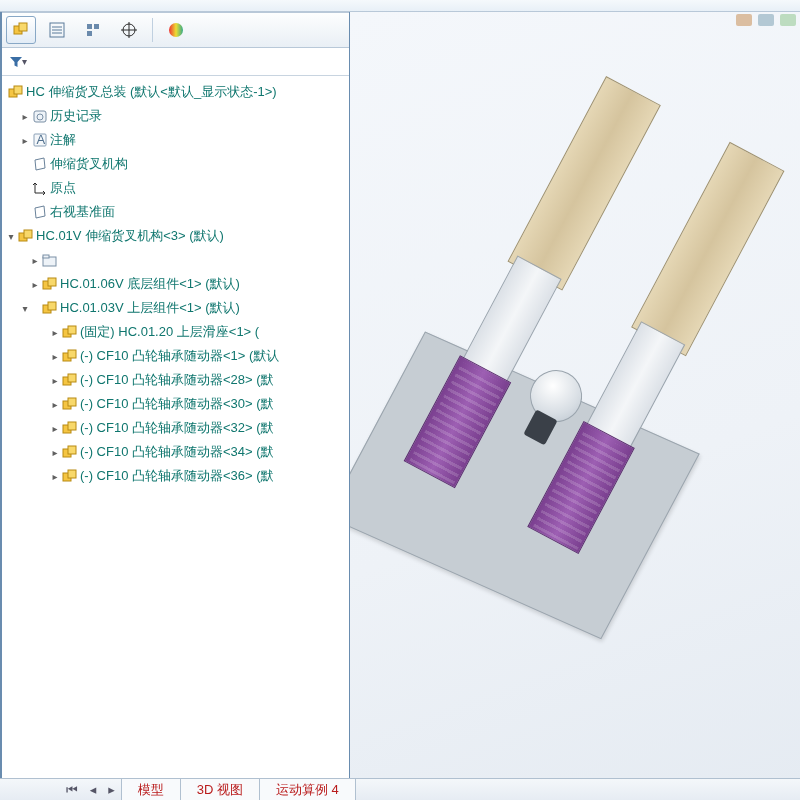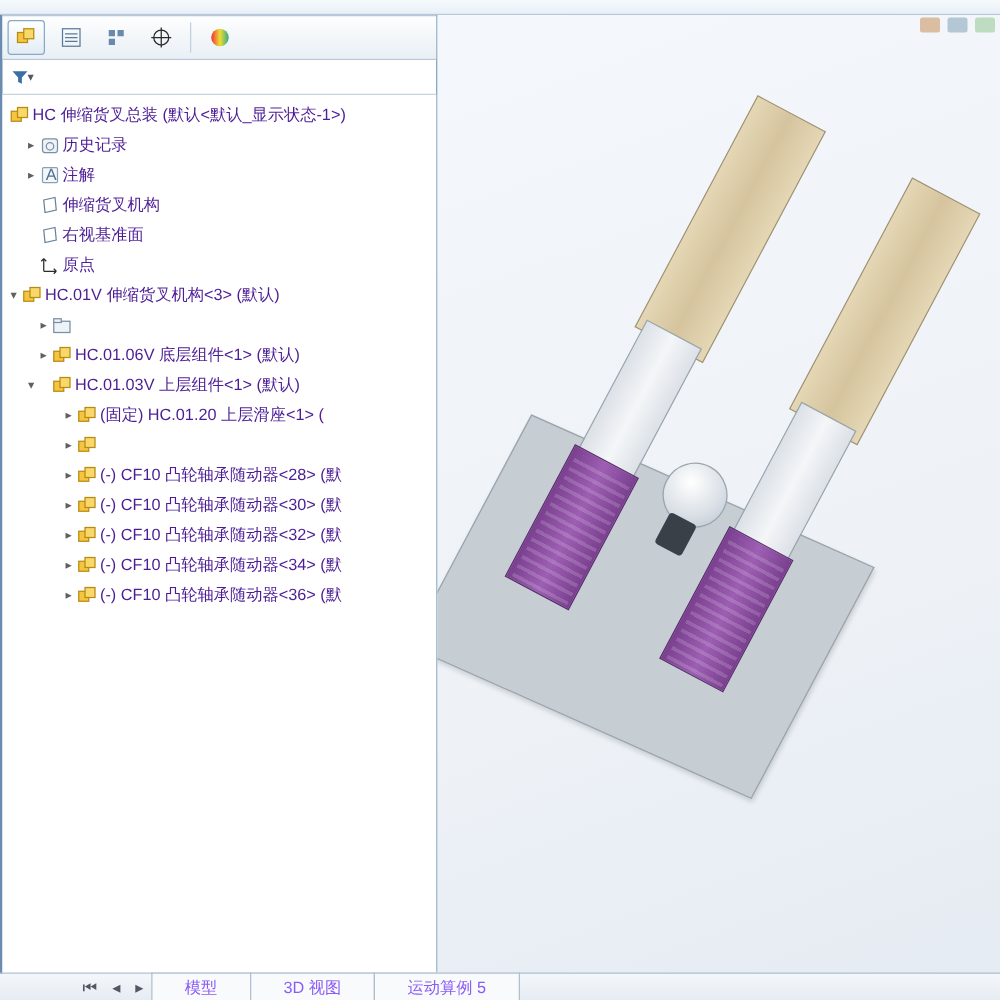--- a/index.html
+++ b/index.html
@@ -16,41 +16,41 @@
 .tab-btn.active { background: linear-gradient(#fff,#e2ecf6); border-color: #88a8c6; }
 .tab-divider { width: 1px; height: 24px; background: #c0d0e0; margin: 0 2px; }
 
 .filter-row { height: 28px; border-bottom: 1px solid #c8d4e0; display: flex; align-items: center; padding: 0 6px; }
 .funnel { color: #3a6ea5; }
 
 .tree { flex: 1; overflow: hidden; background: #fff; padding: 4px 0 0 0; }
 .tree-row { display: flex; align-items: center; height: 24px; padding-left: 4px; cursor: pointer; white-space: nowrap; overflow: hidden; }
 .caret { width: 10px; display: inline-block; color: #606060; font-size: 10px; text-align: center; }
 .icon-slot { width: 20px; display: inline-flex; justify-content: center; }
-.txt { color: #4c1d95; }
+.txt { color: #0f766e; }
 .indent { display: inline-block; }
 
 .viewport { flex: 1; position: relative; background: linear-gradient(160deg,#f4f7fb 0%,#eef2f7 60%,#e5ebf2 100%); overflow: hidden; }
 
 .model { position: absolute; left: 50px; top: 60px; width: 380px; height: 580px; transform: rotate(28deg); }
 .base-plate { position: absolute; left: 30px; top: 330px; width: 300px; height: 210px; background: #c6cdd3; border: 1px solid #9aa4ad; transform: skewY(-4deg); box-shadow: 2px 2px 4px rgba(0,0,0,.15); }
 .rail { position: absolute; width: 62px; height: 420px; }
 .rail.left { left: 70px; top: 30px; }
 .rail.right { left: 210px; top: 30px; }
 .rail-top { position: absolute; top: 0; left: 0; width: 62px; height: 210px; background: linear-gradient(90deg,#e5d7b5,#d5c49e,#e5d7b5); border: 1px solid #a0926e; }
 .rail-mid { position: absolute; top: 200px; left: 6px; width: 50px; height: 120px; background: linear-gradient(90deg,#dce1e7,#f4f6f8,#dce1e7); border: 1px solid #9aa4ad; }
 .rail-bot { position: absolute; top: 315px; left: 2px; width: 58px; height: 120px; background: linear-gradient(90deg,#7a3f8f,#9d5fb3,#7a3f8f); border: 1px solid #5a2a6e; }
 .rail-bot::after { content: ""; position: absolute; left: 4px; top: 4px; width: 50px; height: 112px; background: repeating-linear-gradient(0deg,rgba(255,255,255,.15) 0 3px,transparent 3px 8px); }
 .motor { position: absolute; left: 150px; top: 310px; width: 52px; height: 52px; border-radius: 50%; background: radial-gradient(circle at 35% 35%, #fff,#d8dee4 60%,#b8c2cc); border: 1px solid #9aa4ad; }
 .motor::after { content: ""; position: absolute; left: 14px; top: 46px; width: 24px; height: 28px; background: #3a4048; border-radius: 3px; }
 
 .triad { position: absolute; left: 444px; top: 600px; width: 70px; height: 70px; }
 
 .bottom-tabs { position: absolute; bottom: 0; left: 0; right: 0; height: 22px; background: linear-gradient(#f4f7fa,#e6ecf3); border-top: 1px solid #b0c0d0; display: flex; align-items: center; padding-left: 60px; gap: 0; font-size: 12px; }
-.bottom-tabs .bt { padding: 2px 26px; border: 1px solid #b0c0d0; border-bottom: none; background: #f8fafc; margin-right: -1px; cursor: pointer; color: #8b5cf6; }
+.bottom-tabs .bt { padding: 2px 16px; border: 1px solid #b0c0d0; border-bottom: none; background: #f8fafc; margin-right: -1px; cursor: pointer; color: #b91c1c; }
 .bottom-tabs .nav { padding: 0 6px; color: #556; }
 
 .top-right-icons { position: absolute; top: 2px; right: 4px; display: flex; gap: 6px; }
 .tri { width: 16px; height: 12px; border-radius: 2px; opacity: .6; }
 
 svg { display: block; }
 </style>
 </head>
 <body>
 
@@ -153,35 +153,35 @@
             <svg width="16" height="16">
               <path d="M3 4 L12 2 L13 12 L4 14 Z" fill="none" stroke="#6a829a"></path>
             </svg>
           </span>
           <span class="txt">伸缩货叉机构</span>
         </div>
       <div class="tree-row">
           <span class="indent" style="width:24px"></span>
           <span class="icon-slot">
             <svg width="16" height="16">
-              <path d="M3 4 L12 2 L13 12 L4 14 Z" fill="none" stroke="#6a829a"></path>
-            </svg>
-          </span>
-          <span class="txt">右视基准面</span>
-        </div>
-
-      <div class="tree-row">
-          <span class="indent" style="width:24px"></span>
-          <span class="icon-slot">
-            <svg width="16" height="16">
               <path d="M3 13 L3 3 M3 13 L13 13" stroke="#2a2a2a" fill="none"></path>
               <path d="M13 13 l-2 -2 m2 2 l-2 2 M3 3 l-2 2 m2 -2 l2 2" stroke="#2a2a2a"></path>
             </svg>
           </span>
           <span class="txt">原点</span>
+        </div>
+
+      <div class="tree-row">
+          <span class="indent" style="width:24px"></span>
+          <span class="icon-slot">
+            <svg width="16" height="16">
+              <path d="M3 4 L12 2 L13 12 L4 14 Z" fill="none" stroke="#6a829a"></path>
+            </svg>
+          </span>
+          <span class="txt">右视基准面</span>
         </div>
 
       <div class="tree-row">
           <span class="caret">▾</span>
           <span class="icon-slot">
             <svg width="16" height="16">
               <rect x="1" y="5" width="8" height="8" fill="#f5c542" stroke="#b88a12"></rect>
               <rect x="6" y="2" width="8" height="8" fill="#f8d86a" stroke="#b88a12"></rect>
             </svg>
           </span>
@@ -238,20 +238,21 @@
           </div>
           <div class="tree-row">
             <span class="indent" style="width:44px"></span>
             <span class="caret">▸</span>
             <span class="icon-slot">
               <svg width="16" height="16">
                 <rect x="1" y="5" width="8" height="8" fill="#f5c542" stroke="#b88a12"></rect>
                 <rect x="6" y="2" width="8" height="8" fill="#f8d86a" stroke="#b88a12"></rect>
               </svg>
             </span>
+            <span class="txt">(-) CF10 凸轮轴承随动器&lt;1&gt; (默认</span>
           </div>
           <div class="tree-row">
             <span class="indent" style="width:44px"></span>
             <span class="caret">▸</span>
             <span class="icon-slot">
               <svg width="16" height="16">
                 <rect x="1" y="5" width="8" height="8" fill="#f5c542" stroke="#b88a12"></rect>
                 <rect x="6" y="2" width="8" height="8" fill="#f8d86a" stroke="#b88a12"></rect>
               </svg>
             </span>
@@ -333,14 +334,14 @@
     </div>
   </div>
 </div>
 
 <div class="bottom-tabs">
   <span class="nav">⏮</span>
   <span class="nav">◂</span>
   <span class="nav">▸</span>
   <div class="bt">模型</div>
   <div class="bt">3D 视图</div>
-  <div class="bt">运动算例 5</div>
+  <div class="bt">运动算例 4</div>
 </div>
 
 </body></html>

